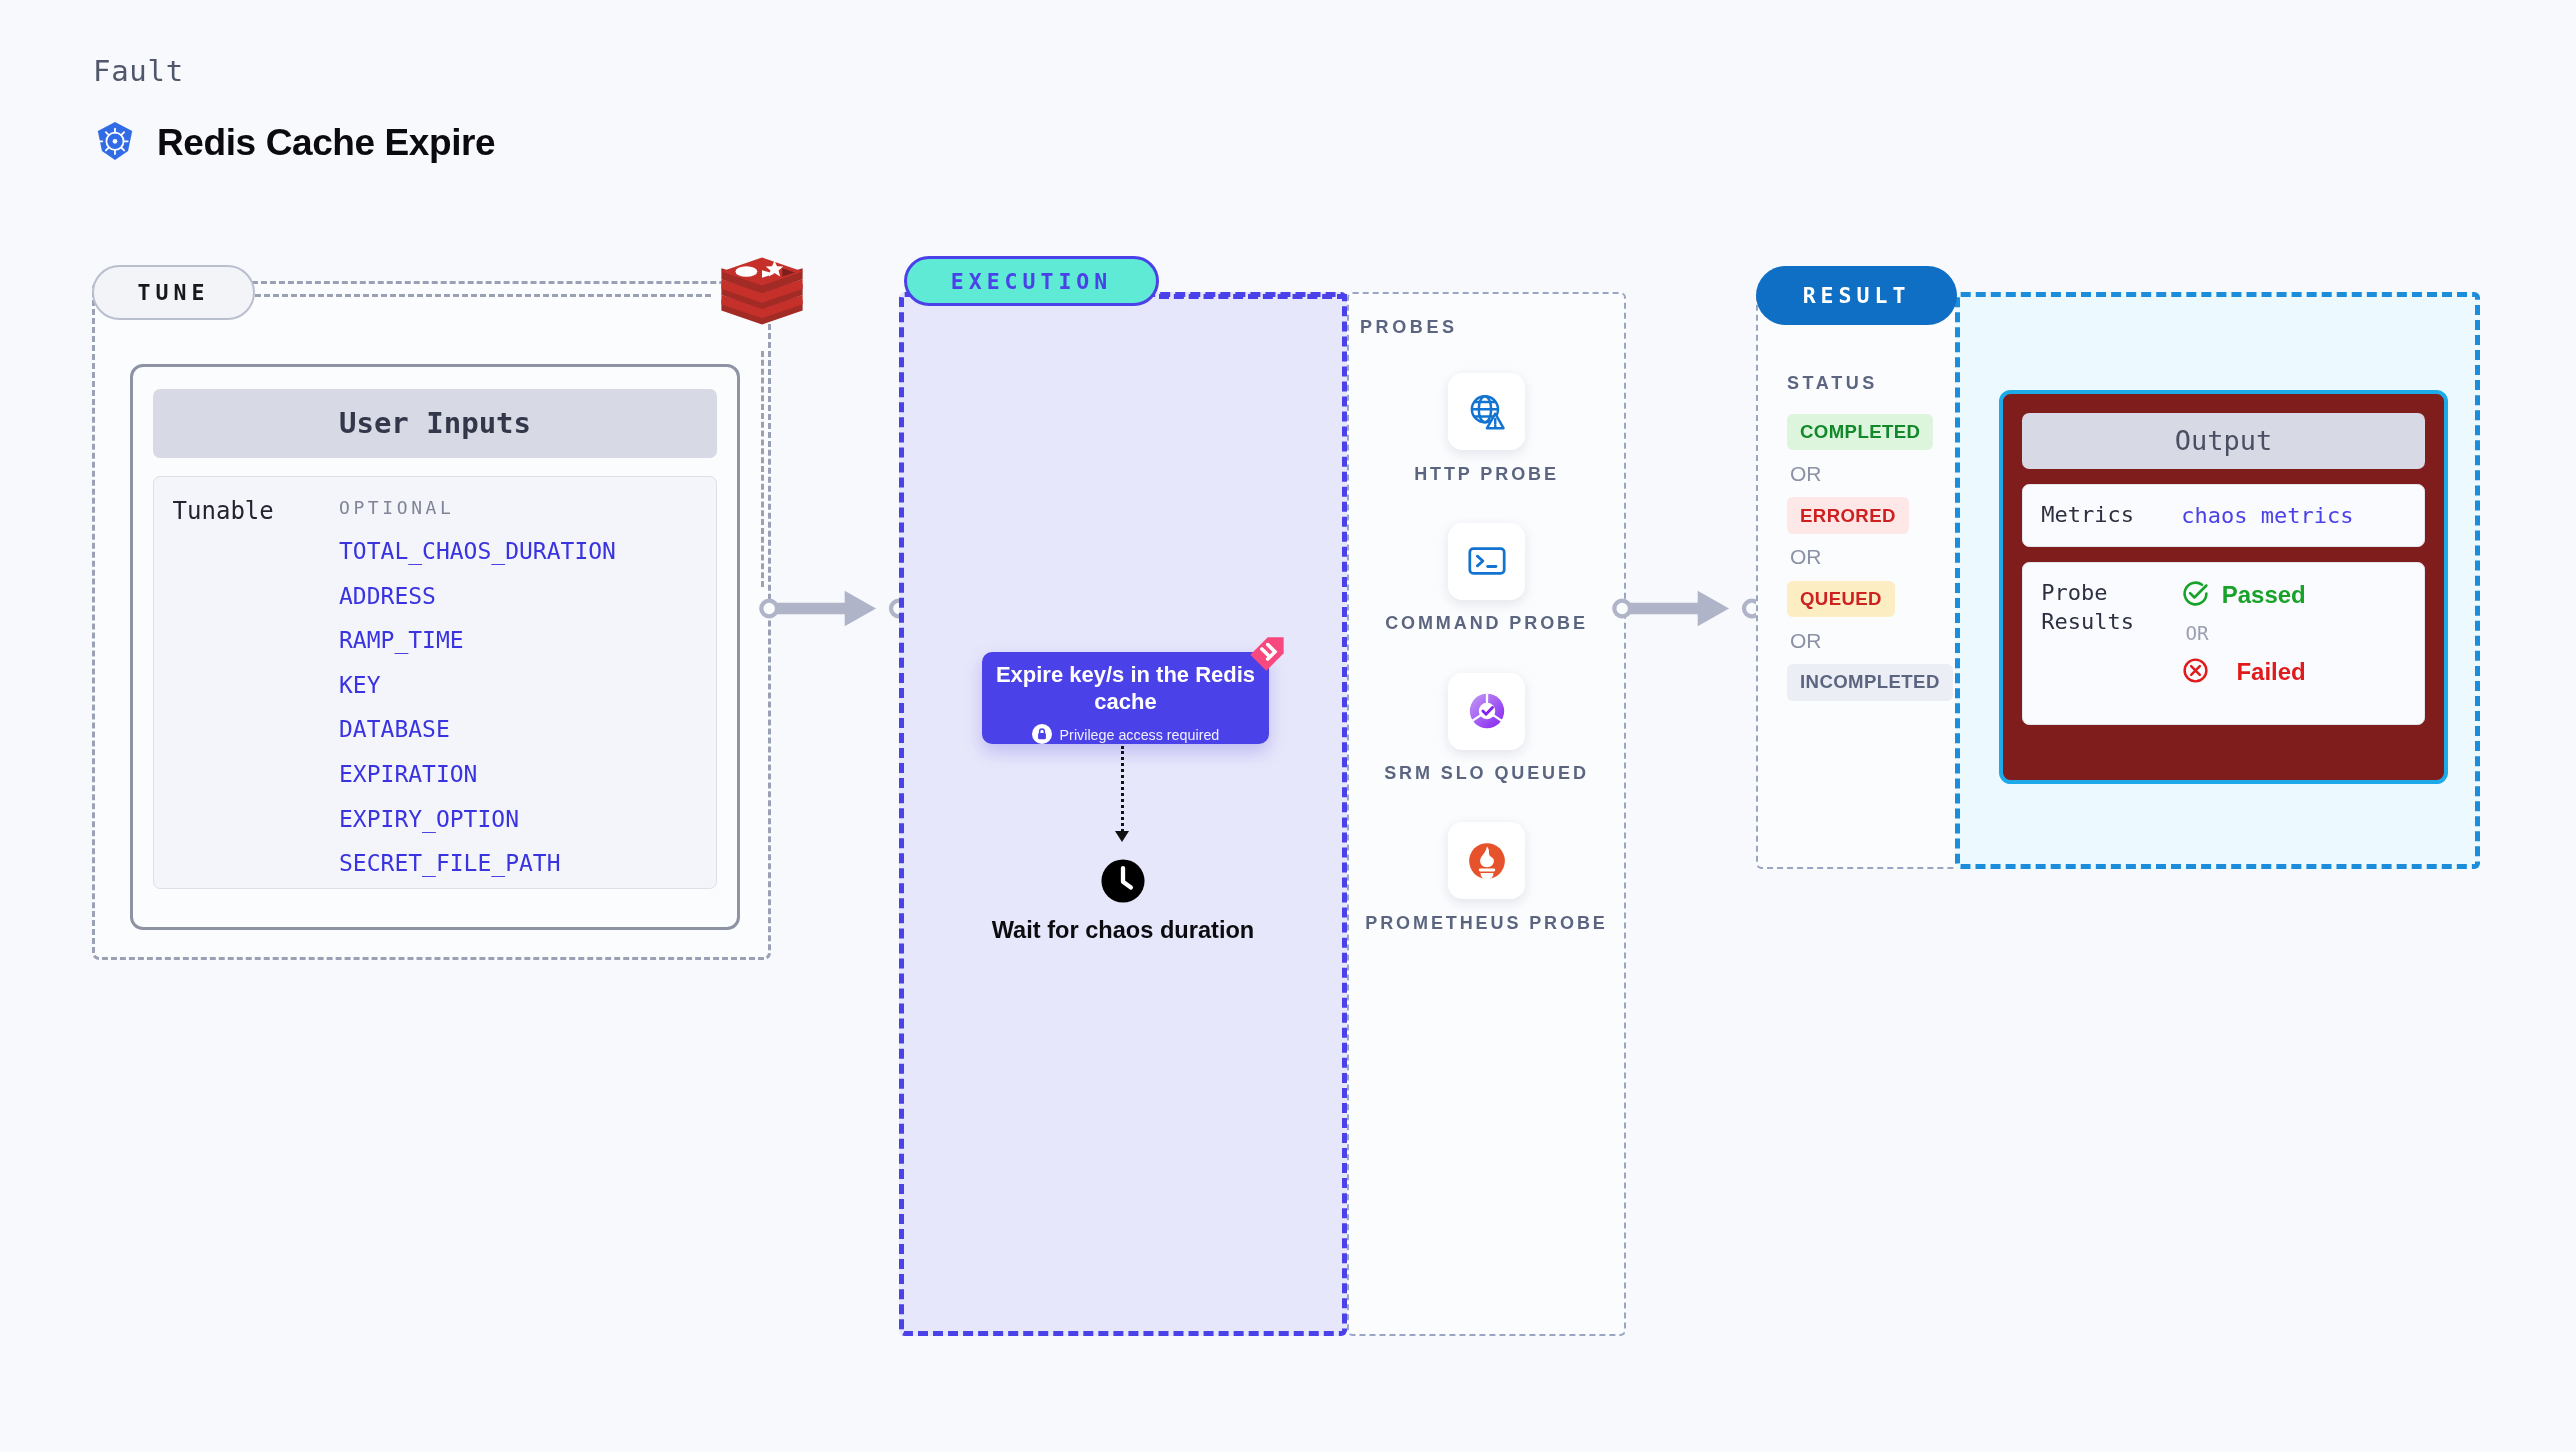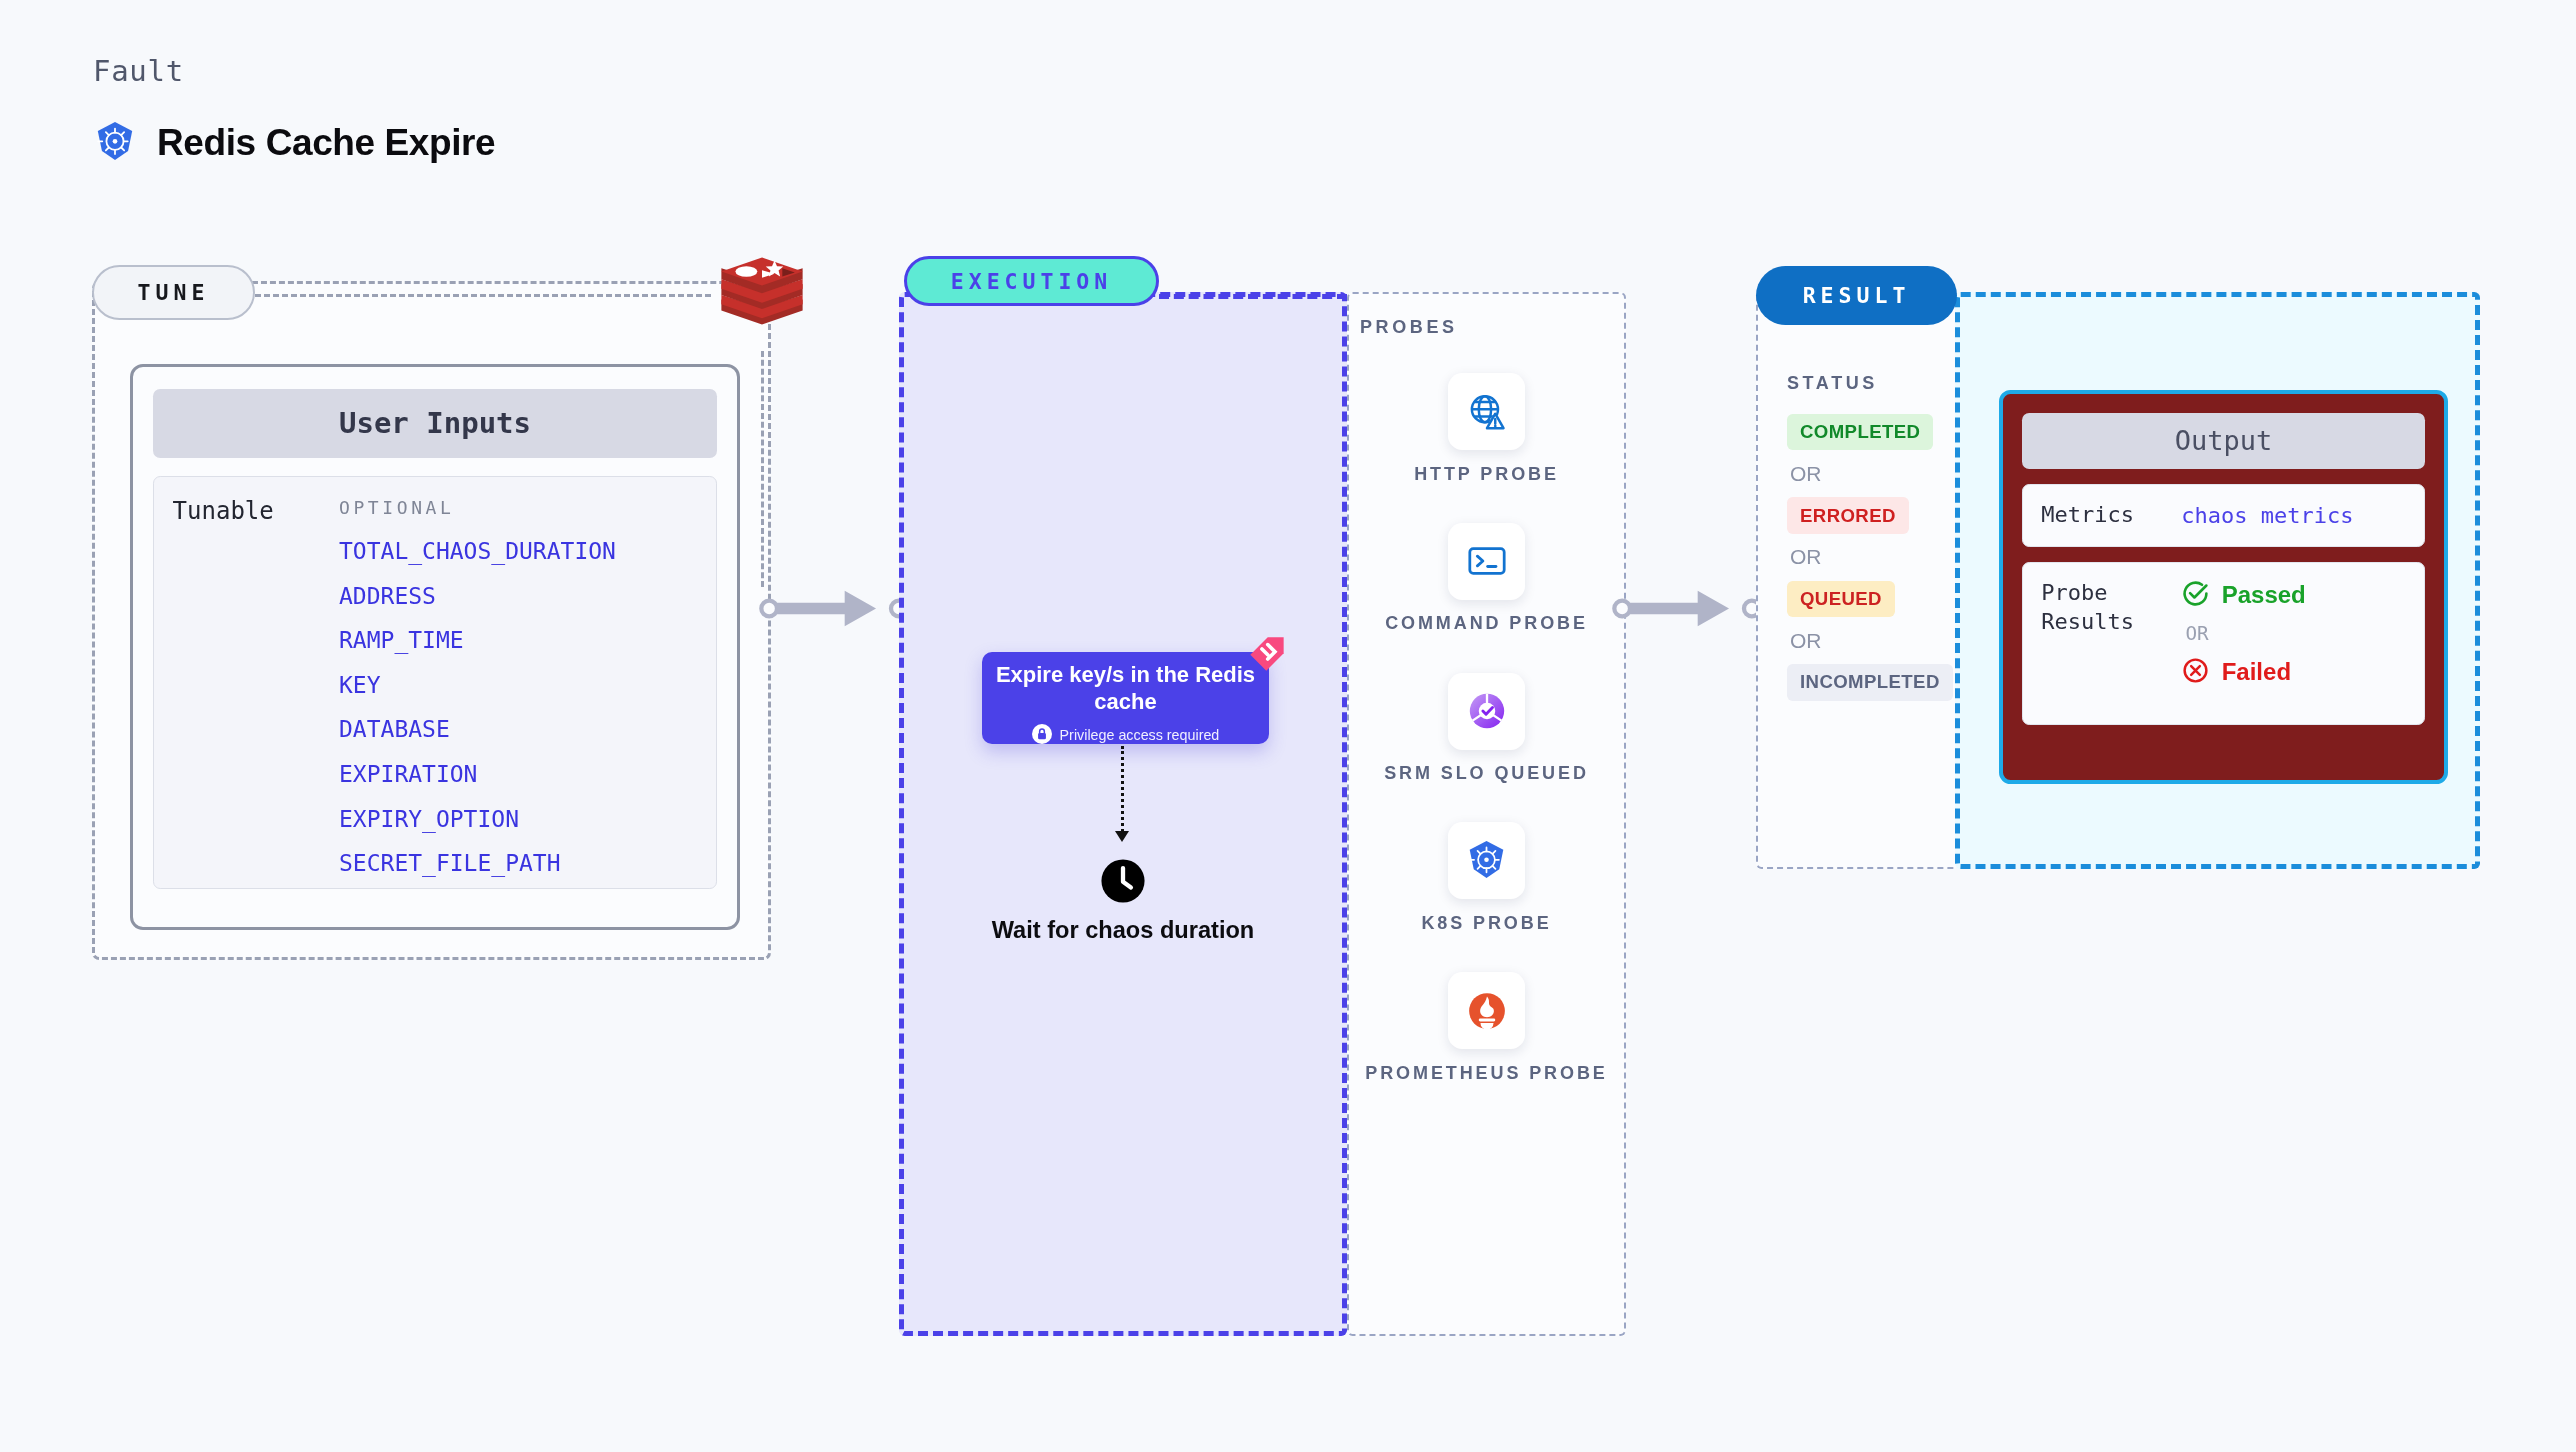--- a/index.html
+++ b/index.html
@@ -152,21 +152,21 @@
   .out-row {
     margin: 15.8px 18.6px 0 18.6px; border: 1.4px solid #e2e5ee; border-radius: 7.2px;
     background: #fafbfe; display: flex; align-items: center; padding: 15.8px 18.6px;
   }
   .out-key {
     font-family: "DejaVu Sans Mono", monospace; font-size: 22px; color: #2d3040;
     width: 140px; line-height: 1.3; flex: none;
   }
   #metrics-value { font-family: "DejaVu Sans Mono", monospace; font-size: 22px; color: #4b41e8; cursor: pointer; }
   #probe-results-row { align-items: flex-start; height: 163px; }
-  .pr-item { display: flex; align-items: center; gap: 11.5px; }
+  .pr-item { display: flex; align-items: center; gap: 11.5px; justify-content: space-between; }
   .pr-pass { font-size: 24px; font-weight: 700; color: #19a22a; }
   .pr-fail { font-size: 24px; font-weight: 700; color: #e01b1b; }
   #pr-or { font-family: "DejaVu Sans Mono", monospace; font-size: 19.3px; color: #9aa0b1; margin: 11.5px 0 11.5px 4.3px; }
 
   
   .leader { position: absolute; border-top: 3.6px dashed #9aa1b4; }
   .vleader { position: absolute; border-left: 3.6px dashed #9aa1b4; }
   .conn { position: absolute; }
 </style>
 </head>
@@ -318,33 +318,20 @@
           </defs>
           <circle cx="32" cy="32" r="25" fill="url(#slog)"></circle>
           <path d="M32 7v25M32 32L11 46M32 32l21 14" stroke="#fff" stroke-width="3.4"></path>
           <circle cx="32" cy="32" r="12" fill="#fff"></circle>
           <path d="M26 32l4.6 4.6L40 27" stroke="#8422f0" stroke-width="4.2" fill="none" stroke-linecap="round" stroke-linejoin="round"></path>
         </svg>
       </div>
       <div class="probe-label">SRM SLO QUEUED</div>
     </div>
 
-    <div class="probe">
-      <div class="probe-icon">
-        <svg width="43" height="43" viewBox="0 0 64 64">
-          <path d="M32 3 57 16 51 45 32 58 13 45 7 16z" fill="#326ce5"></path>
-          <g fill="none" stroke="#fff" stroke-width="2.6" stroke-linecap="round">
-            <circle cx="32" cy="31" r="12.5"></circle>
-            <circle cx="32" cy="31" r="3.4" fill="#fff" stroke="none"></circle>
-            <path d="M32 18.5v-6M32 43.5v6M44.5 31h6M13.5 31h-6M41 22l4.3-4.3M23 40l-4.3 4.3M41 40l4.3 4.3M23 22l-4.3-4.3"></path>
-          </g>
-        </svg>
-      </div>
-      <div class="probe-label">K8S PROBE</div>
-    </div>
 
     <div class="probe">
       <div class="probe-icon">
         <svg width="44" height="44" viewBox="0 0 64 64">
           <circle cx="32" cy="32" r="26" fill="#e6522c"></circle>
           <path d="M32 11c5 6 1.5 9 4 13 2 3.2 6 2.4 6 8 0 5-4.4 9-10 9s-10-4-10-9c0-7.5 7-8.5 10-21z" fill="#fff"></path>
           <rect x="20" y="43" width="24" height="4.2" rx="2" fill="#fff"></rect>
           <path d="M22.5 49.5h19a9.5 9.5 0 0 1-19 0z" fill="#fff"></path>
         </svg>
       </div>

